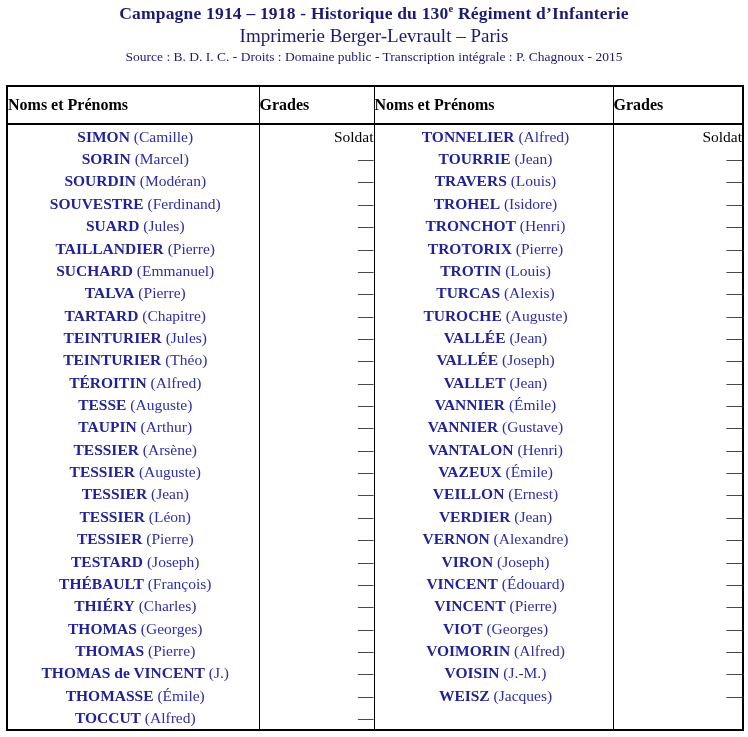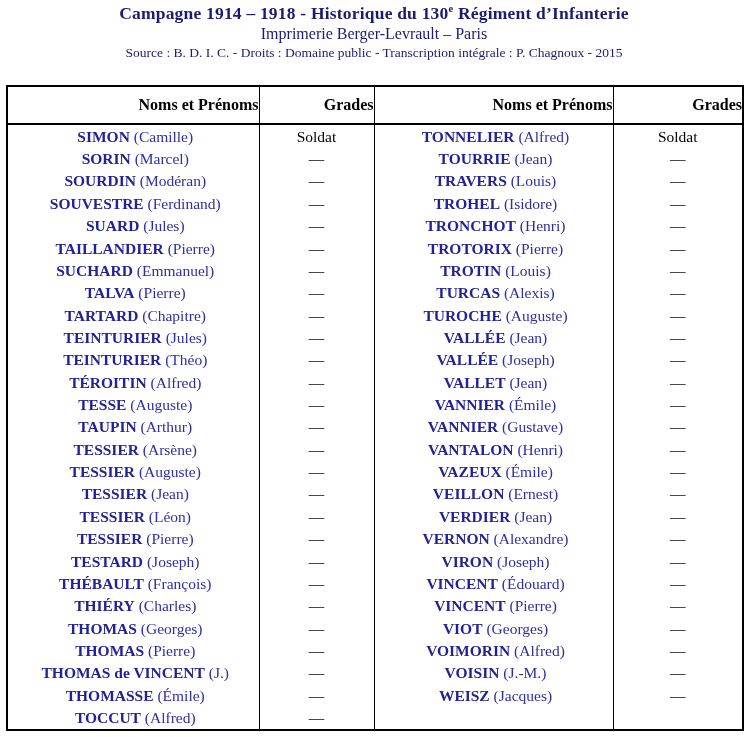--- a/index.html
+++ b/index.html
@@ -21,21 +21,21 @@
   .doc-header { text-align: center; padding-top: 3px; }
   .doc-title {
     margin: 0;
     font-size: 17.5px;
     font-weight: bold;
     color: var(--title-navy);
     letter-spacing: 0.2px;
   }
   .doc-title sup { font-size: 0.6em; }
   .doc-subtitle {
-    font-size: 16px;
+    font-size: 19px;
     color: var(--title-navy);
     margin-top: 1px;
   }
   .doc-source {
     font-size: 13.5px;
     color: var(--title-navy);
     margin-top: 2px;
   }
   table.roster {
     position: absolute;
@@ -48,35 +48,35 @@
   col.c1 { width: 252px; }
   col.c2 { width: 115px; }
   col.c3 { width: 239px; }
   col.c4 { width: 130px; }
   th {
     border-bottom: 2px solid var(--border-black);
     height: 38px;
     font-size: 16px;
     font-weight: bold;
     color: var(--text-black);
-    text-align: right;
+    text-align: left;
     vertical-align: middle;
     padding: 0;
   }
   td {
     padding: 0;
     font-size: 15.5px;
     line-height: 21px;
     vertical-align: middle;
     overflow: hidden;
     white-space: nowrap;
   }
   th + th, td + td { border-left: 1px solid var(--border-black); }
   td.name-cell { padding-left: 4px; text-align: center; }
-  td.grade-cell { text-align: center; color: var(--text-black); }
+  td.grade-cell { text-align: right; color: var(--text-black); }
   .surname { font-weight: bold; color: var(--name-navy); }
   .given { color: var(--given-navy); }
 </style>
 </head>
 <body>
 
 <div class="doc-header">
   <h1 class="doc-title"><span>Campagne 1914 – 1918 - Historique du 130</span><sup>e</sup><span> Régiment d’Infanterie</span></h1>
   <div class="doc-subtitle">Imprimerie Berger-Levrault – Paris</div>
   <div class="doc-source">Source : B. D. I. C. - Droits :  Domaine public - Transcription intégrale : P. Chagnoux - 2015</div>

